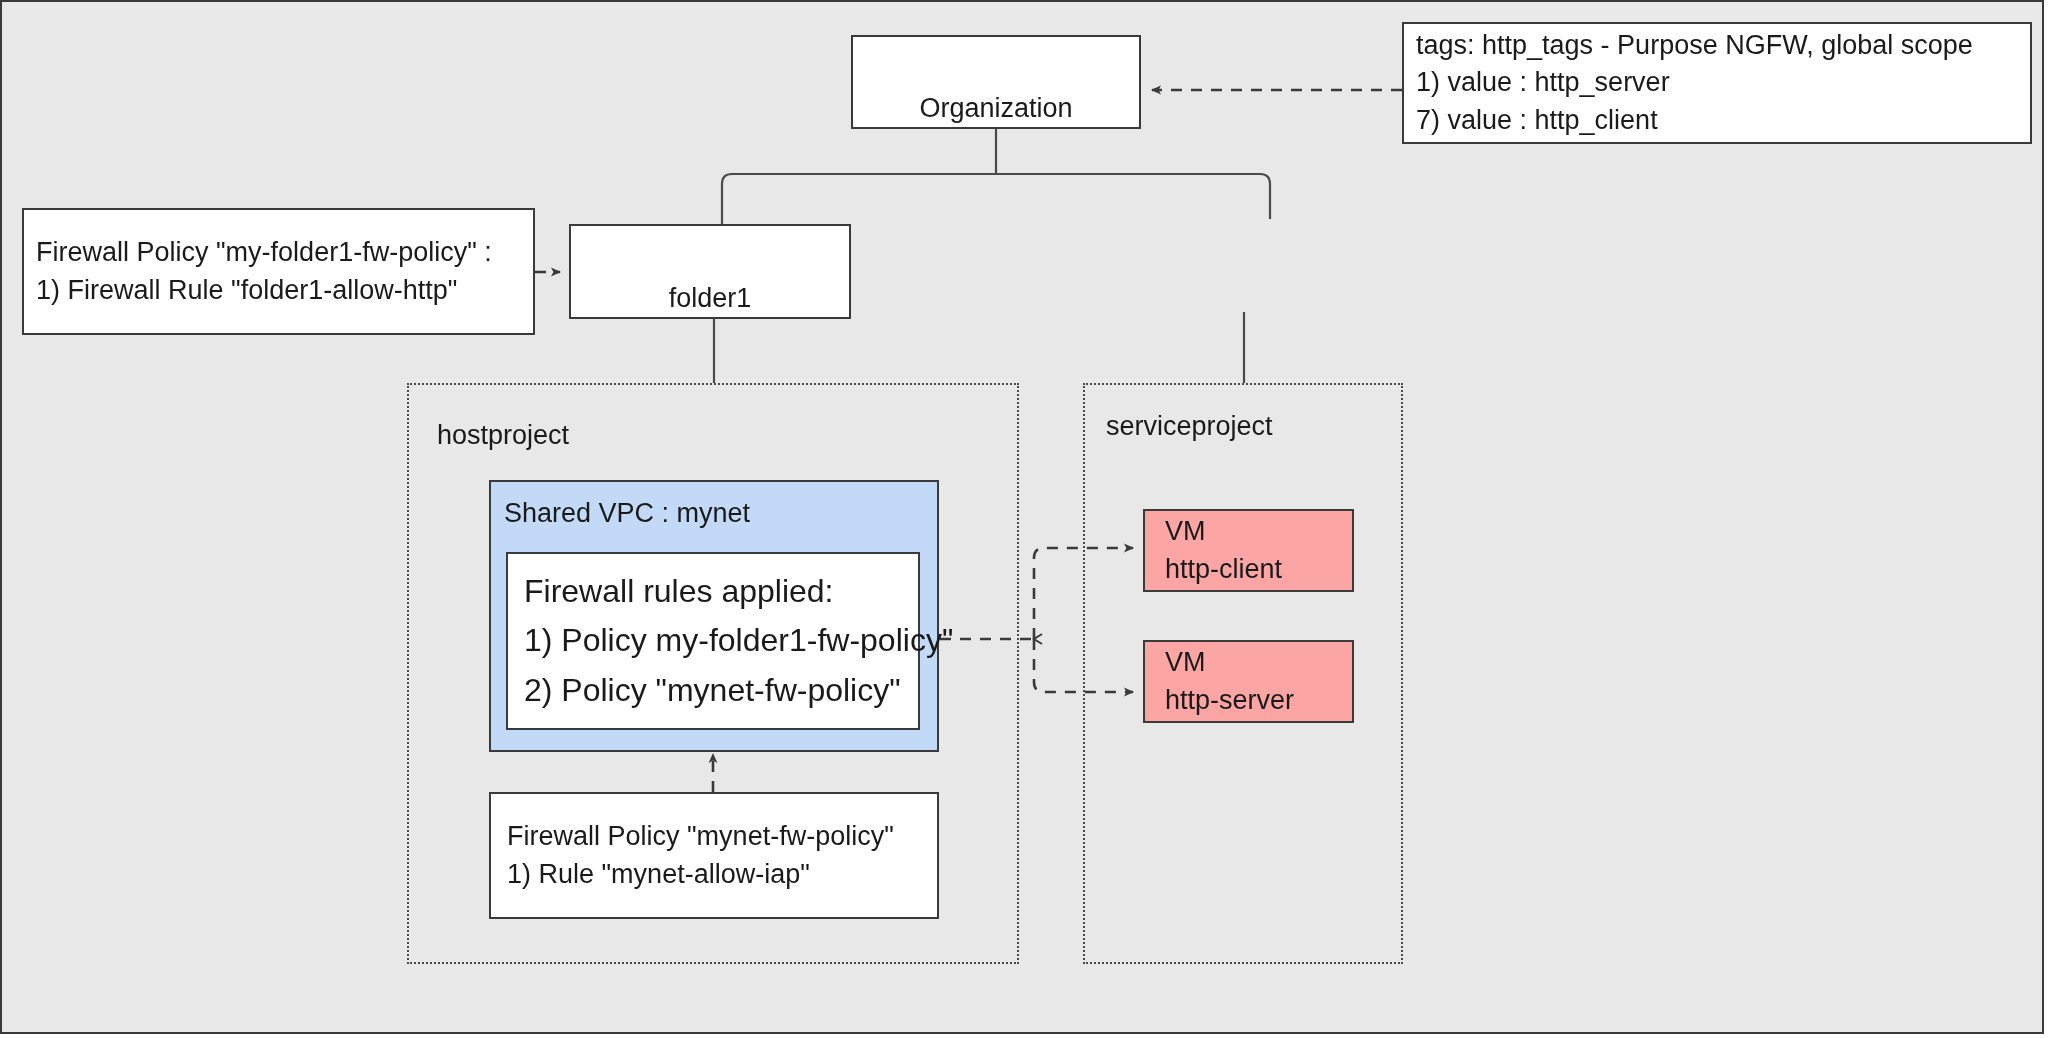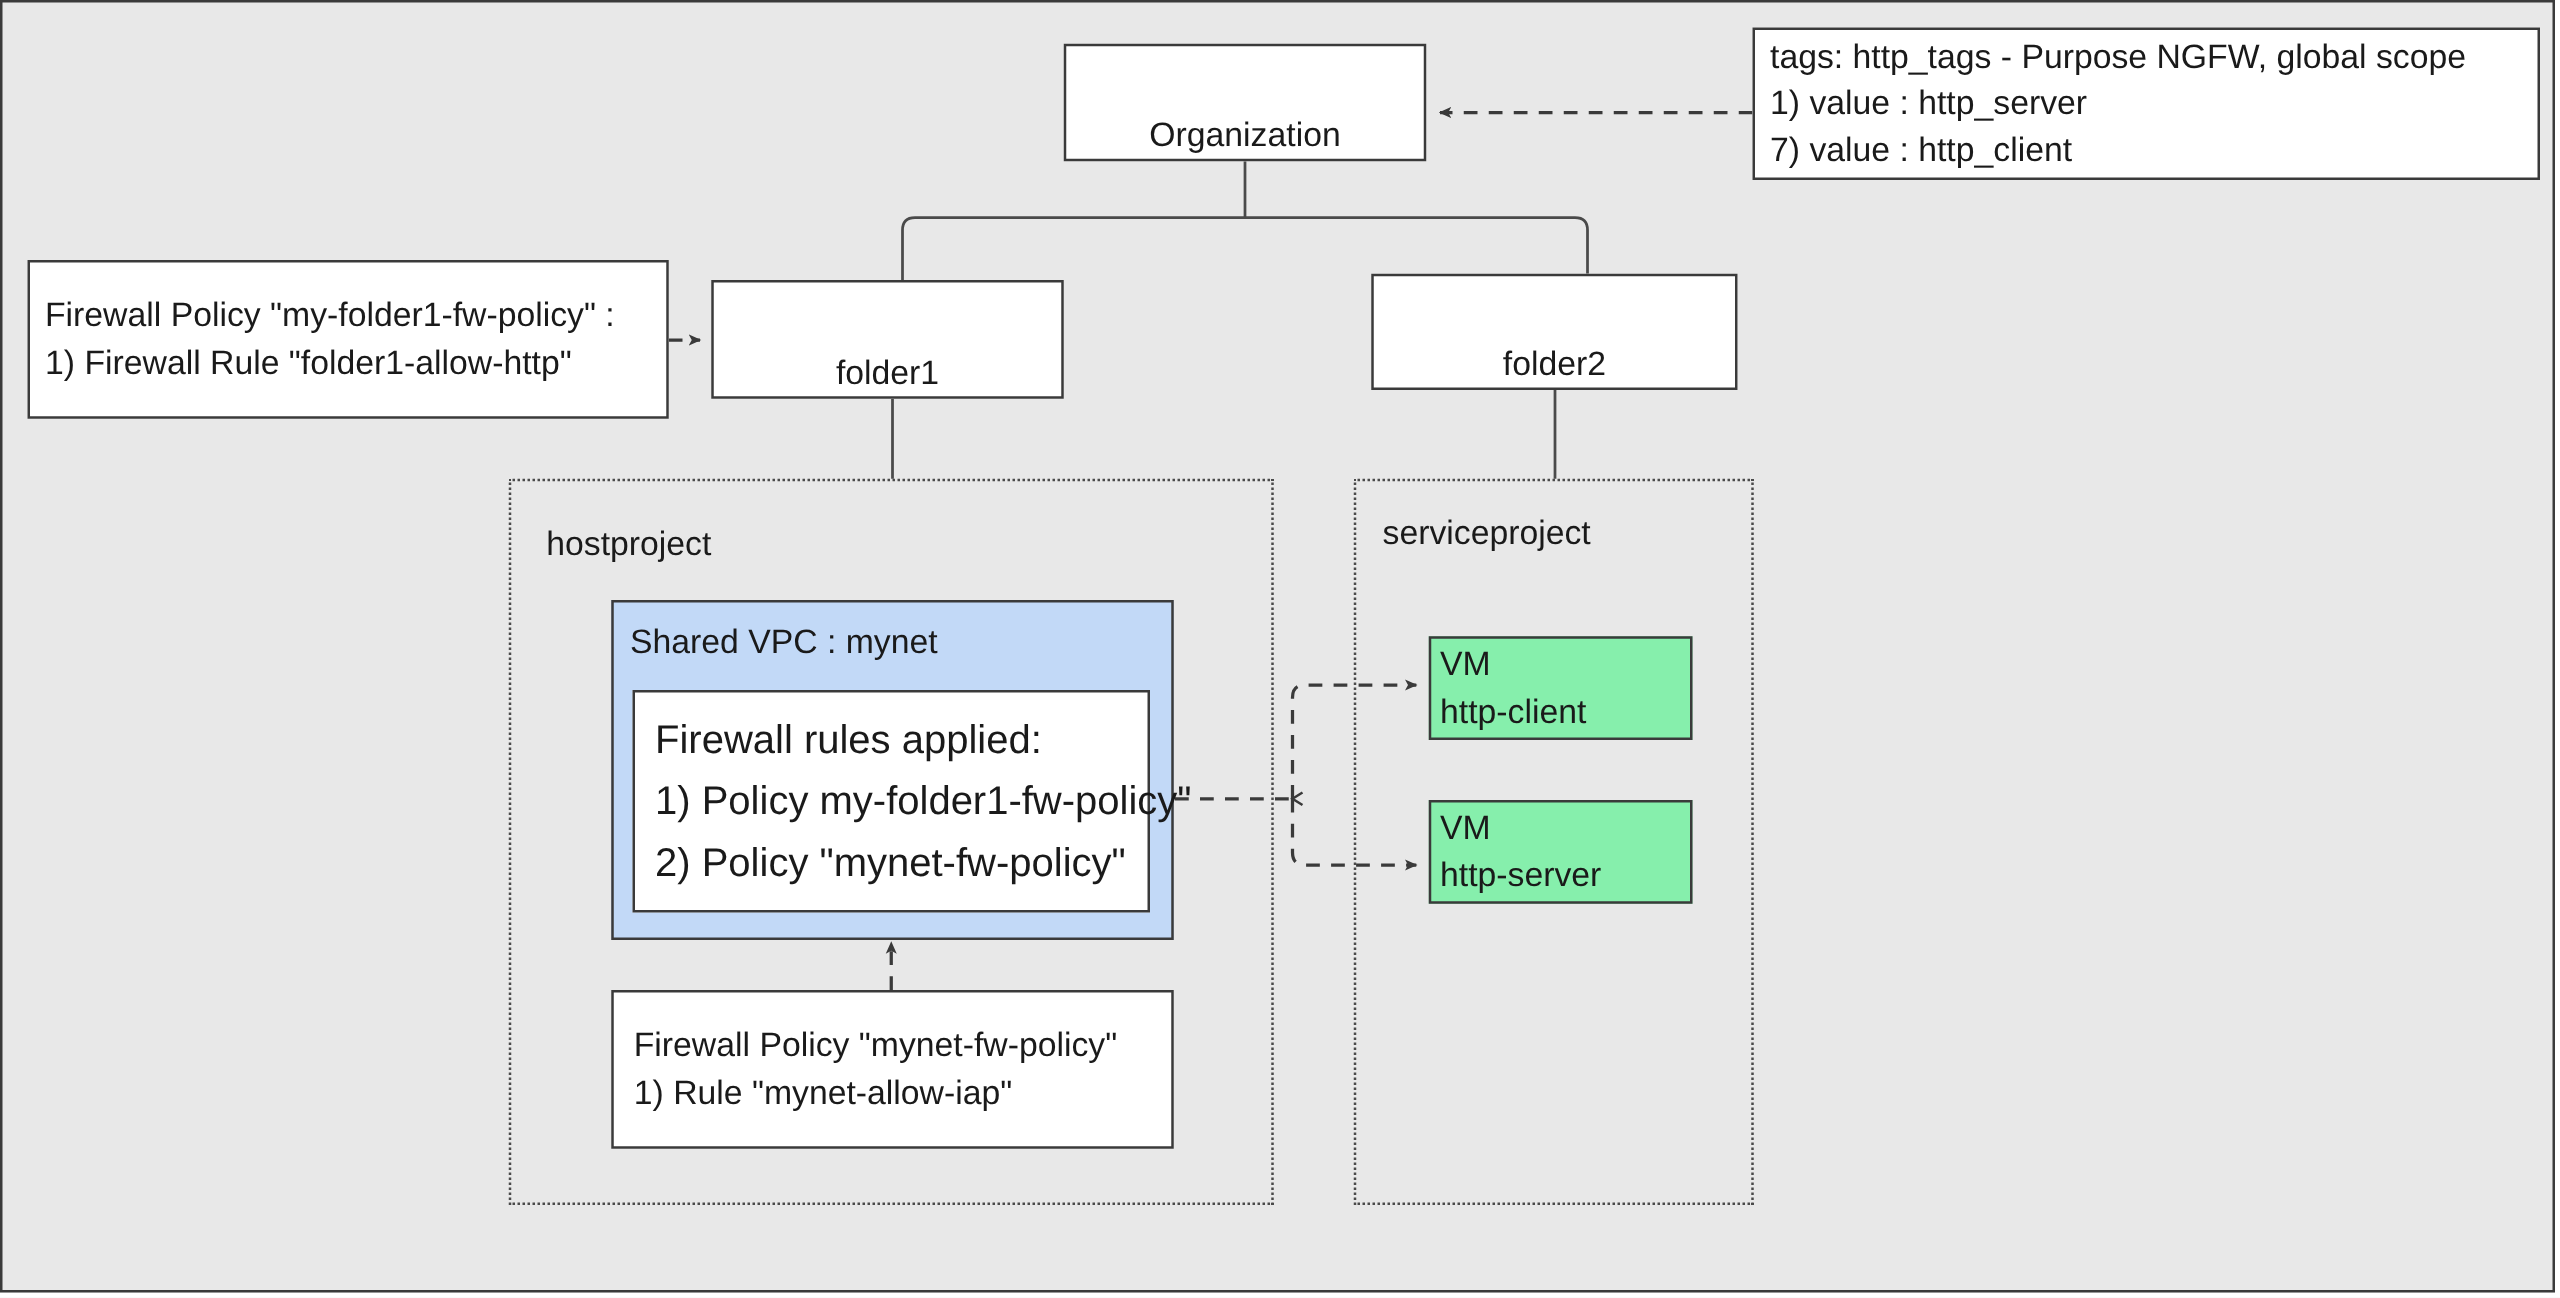--- a/index.html
+++ b/index.html
@@ -78,27 +78,27 @@
     flex-direction: column;
     justify-content: center;
     padding: 0 16px;
     font-size: 32px;
     color: #1a1a1a;
     line-height: 1.55;
   }
   .inner-box .ln { white-space: pre; }
   .vmbox {
     position: absolute;
-    background: #86efac;
+    background: #fca5a5;
     border: 2px solid #3a3a3a;
     box-sizing: border-box;
     display: flex;
     flex-direction: column;
     justify-content: center;
-    padding: 0 7px;
+    padding: 0 20px;
     font-size: 27px;
     color: #1a1a1a;
     line-height: 1.38;
   }
   .vmbox .ln { white-space: pre; }
   svg.wires {
     position: absolute;
     left: 0; top: 0;
     width: 2044px;
     height: 1034px;
@@ -161,23 +161,20 @@
 
   <div class="node textbox" style="left:20px; top:206px; width:513px; height:127px;">
     <span class="ln">Firewall Policy "my-folder1-fw-policy" :</span>
     <span class="ln">1) Firewall Rule "folder1-allow-http"</span>
   </div>
 
   <div class="node center" style="left:567px; top:222px; width:282px; height:95px;">
     <span>folder1</span>
   </div>
 
-  <div class="node center" style="left:1095px; top:217px; width:293px; height:93px;">
-    <span>folder2</span>
-  </div>
 
   <div class="container" style="left:405px; top:381px; width:612px; height:581px;"></div>
   <div class="container-label" style="left:435px; top:418px;">hostproject</div>
 
   <div class="container" style="left:1081px; top:381px; width:320px; height:581px;"></div>
   <div class="container-label" style="left:1104px; top:409px;">serviceproject</div>
 
   <div class="vpc" style="left:487px; top:478px; width:450px; height:272px;"></div>
   <div class="vpc-title" style="left:502px; top:496px;">Shared VPC : mynet</div>
 

